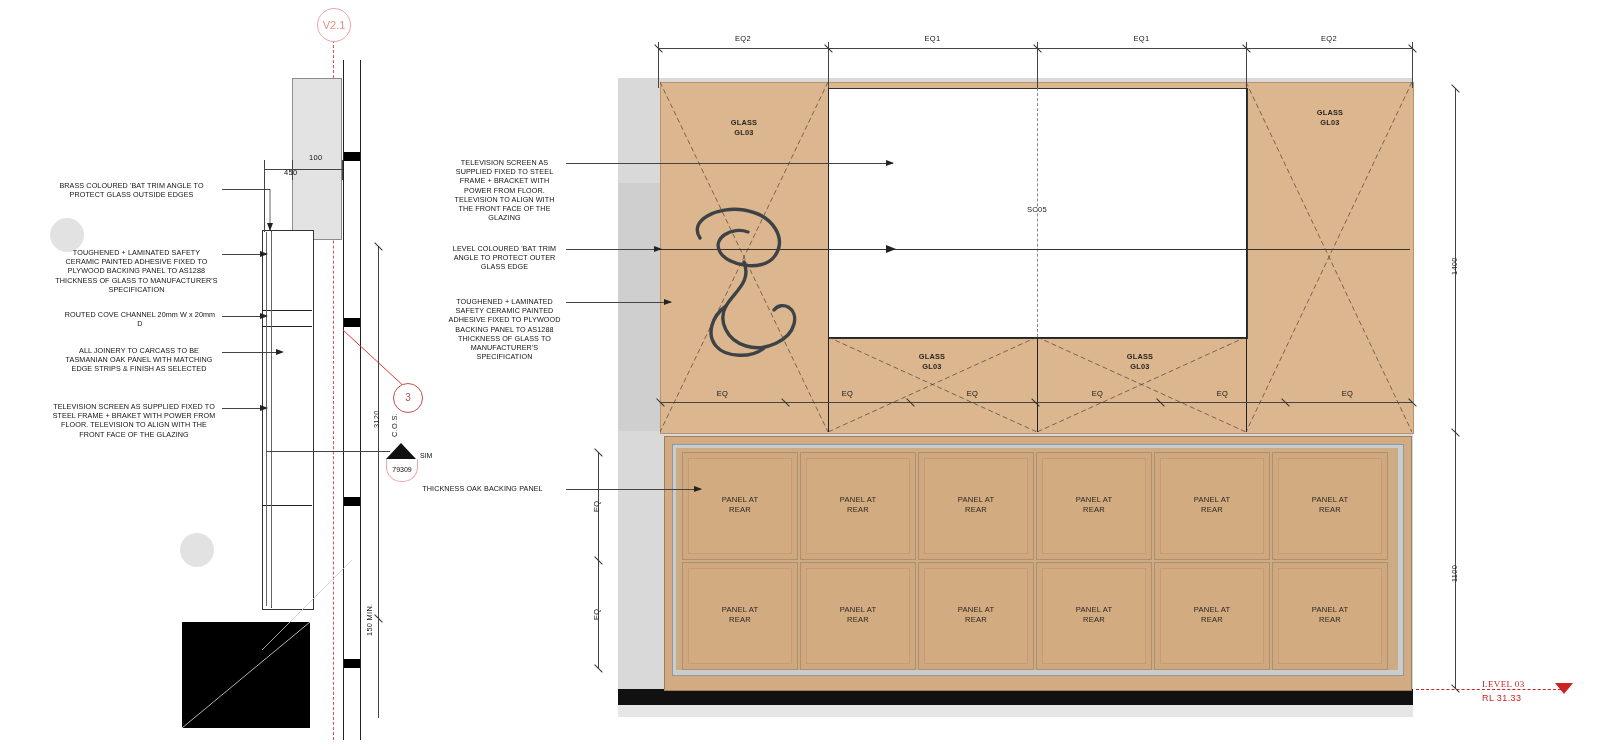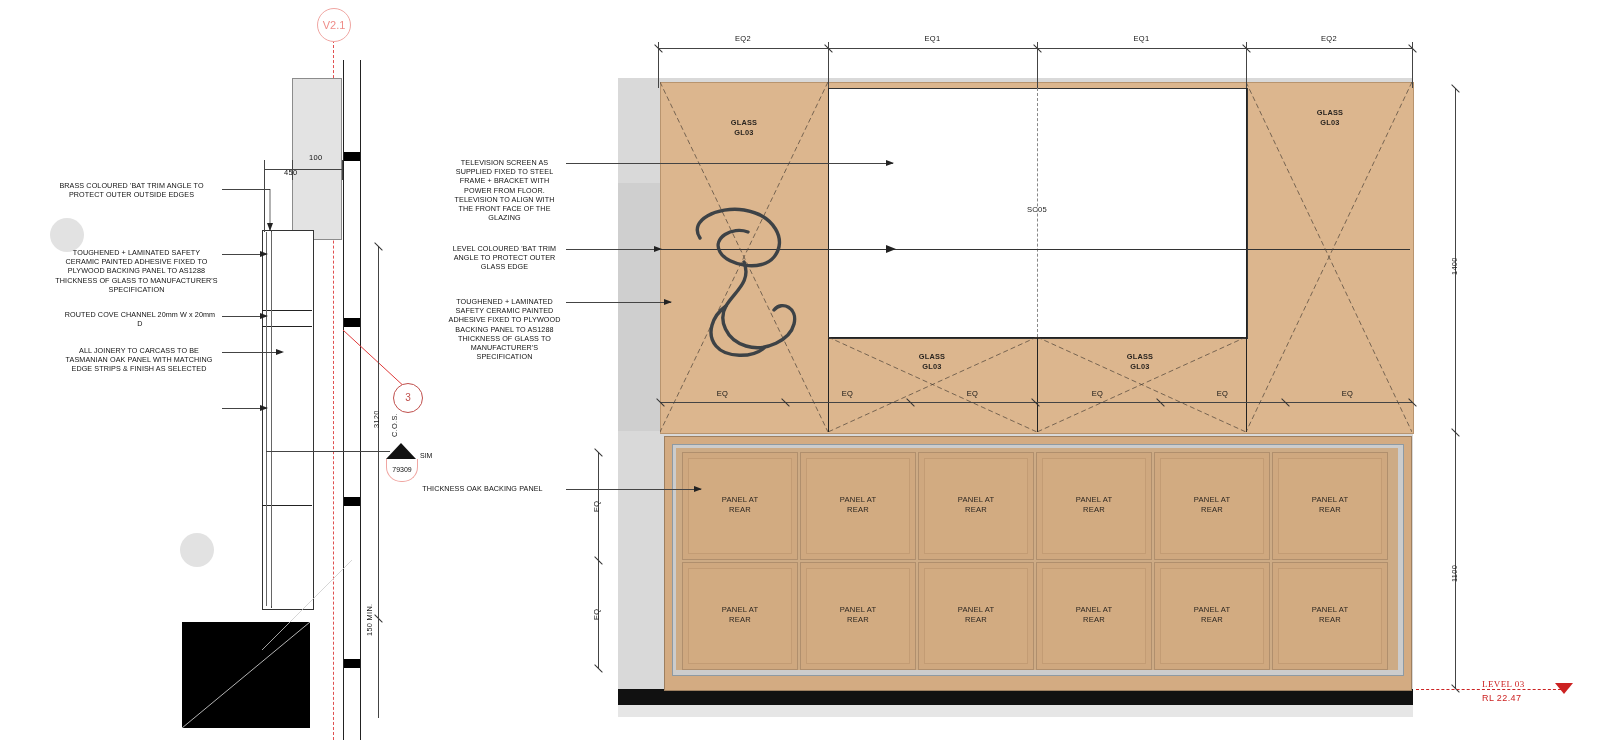--- a/index.html
+++ b/index.html
@@ -220,21 +220,21 @@
 
     <div class="v-line thin-v" style="left:378px; top:246px; height:450px;"></div>
     <div class="abs tick" style="left:373px; top:246px;"></div>
     <div class="abs tick" style="left:373px; top:618px;"></div>
     <div class="abs vert-text" style="left:372px; top:428px;"><span>3120</span></div>
     <div class="abs vert-text" style="left:390px; top:437px;"><span>C.O.S.</span></div>
     <div class="abs vert-text" style="left:365px; top:636px;"><span>150 MIN.</span></div>
     <div class="v-line thin-v" style="left:378px; top:618px; height:100px;"></div>
 
     <div class="abs note" style="left:45px; top:181px; width:173px;">
-      <span>BRASS COLOURED 'BAT TRIM ANGLE TO PROTECT OUTER OUTSIDE EDGES</span>
+      <span>BRASS COLOURED 'BAT TRIM ANGLE TO PROTECT GLASS OUTSIDE EDGES</span>
     </div>
     <div class="h-line thin-h" style="left:222px; top:189px; width:48px;"></div>
     <div class="abs" style="left:262px; top:189px;">
       <svg width="10" height="44">
           <line x1="8" y1="0" x2="8" y2="42" stroke="#222" stroke-width="0.7"></line>
           <polygon points="8,42 5,34 11,34" fill="#222"></polygon>
         </svg>
     </div>
 
     <div class="abs note" style="left:55px; top:248px; width:163px;">
@@ -260,20 +260,23 @@
     <div class="abs note" style="left:60px; top:346px; width:158px;">
       <span>ALL JOINERY TO CARCASS TO BE TASMANIAN OAK PANEL WITH MATCHING EDGE STRIPS &amp; FINISH AS SELECTED</span>
     </div>
     <div class="h-line thin-h" style="left:222px; top:352px; width:60px;"></div>
     <div class="abs" style="left:272px; top:348px;">
       <svg width="12" height="9">
           <polygon points="12,4 4,1 4,7" fill="#222"></polygon>
         </svg>
     </div>
 
+    <div class="abs note" style="left:50px; top:402px; width:168px;">
+      <span>TELEVISION SCREEN AS SUPPLIED FIXED TO STEEL FRAME + BRAKET WITH POWER FROM FLOOR. TELEVISION TO ALIGN WITH THE FRONT FACE OF THE GLAZING</span>
+    </div>
     <div class="h-line thin-h" style="left:222px; top:408px; width:44px;"></div>
     <div class="abs" style="left:256px; top:404px;">
       <svg width="12" height="9">
           <polygon points="12,4 4,1 4,7" fill="#222"></polygon>
         </svg>
     </div>
   </div>
 
   <div class="abs" id="right-elevation">
 
@@ -502,21 +505,21 @@
     </div>
     <div class="abs vert-text" style="left:-18px; top:620px;">
       <span>EQ</span>
     </div>
 
     <div class="h-line" style="left:806px; top:689px; width:145px; border-top:1px dashed #cc2222;"></div>
     <div class="abs level-red" style="left:872px; top:679px;font-family:Liberation Serif, serif;">
       <span>LEVEL 03</span>
     </div>
     <div class="abs level-red" style="left:872px; top:693px;">
-      <span>RL 22.47</span>
+      <span>RL 31.33</span>
     </div>
     <div class="abs level-tri" style="left:945px; top:683px;"></div>
 
   </div>
 
   <div class="abs note" style="left:448px; top:158px; width:113px;">
     <span>TELEVISION SCREEN AS SUPPLIED FIXED TO STEEL FRAME + BRACKET WITH POWER FROM FLOOR. TELEVISION TO ALIGN WITH THE FRONT FACE OF THE GLAZING</span>
   </div>
   <div class="h-line thin-h" style="left:566px; top:163px; width:327px;"></div>
   <div class="abs" style="left:882px; top:159px;">

